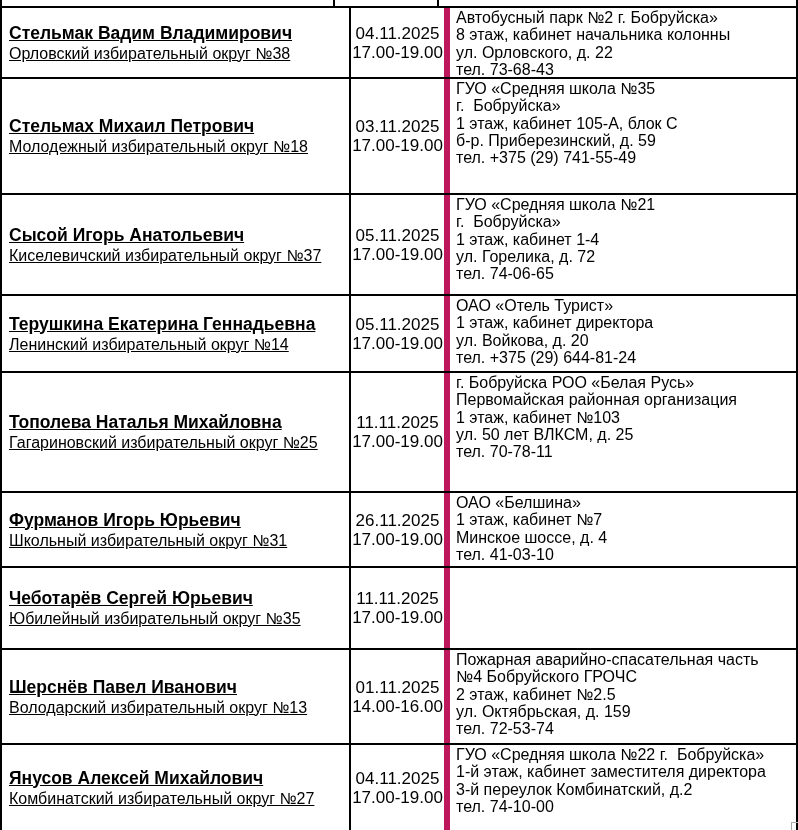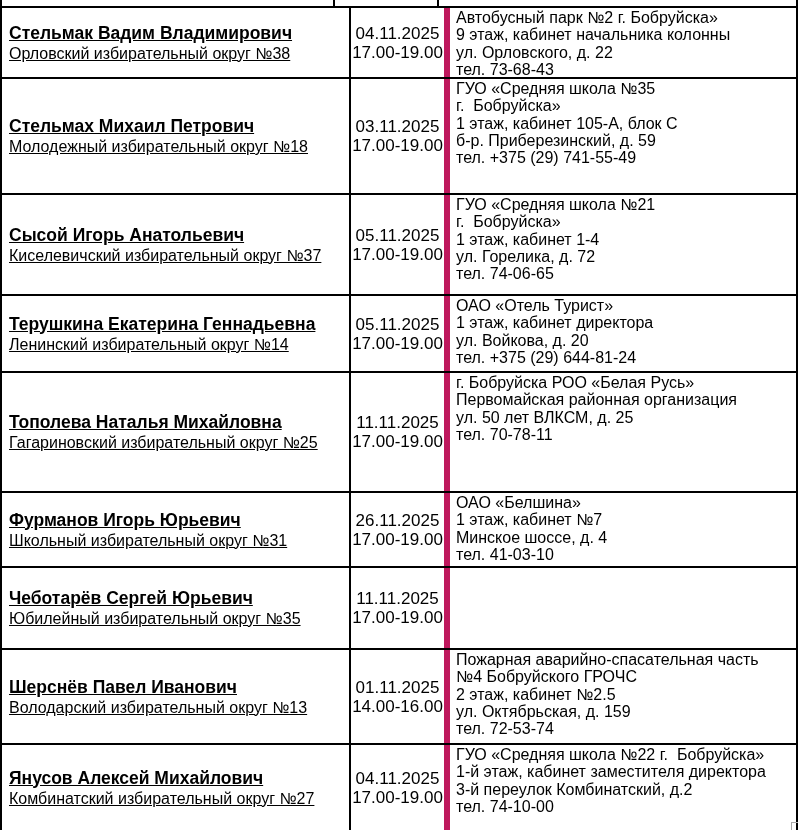--- a/index.html
+++ b/index.html
@@ -71,21 +71,21 @@
     <div class="cell-name">
       <div class="name">Стельмак Вадим Владимирович</div>
       <div class="district">Орловский избирательный округ №38</div>
     </div>
     <div class="cell-date">
       <div class="date">04.11.2025</div>
       <div class="time">17.00-19.00</div>
     </div>
     <div class="cell-loc">
           <div class="loc-line">Автобусный парк №2 г. Бобруйска»</div>
-          <div class="loc-line">9 этаж, кабинет начальника колонны</div>
+          <div class="loc-line">8 этаж, кабинет начальника колонны</div>
           <div class="loc-line">ул. Орловского, д. 22</div>
           <div class="loc-line">тел. 73-68-43</div>
         </div>
   </div>
 
   <div class="trow">
     <div class="cell-name">
       <div class="name">Стельмах Михаил Петрович</div>
       <div class="district">Молодежный избирательный округ №18</div>
     </div>
@@ -142,20 +142,21 @@
       <div class="name">Тополева Наталья Михайловна</div>
       <div class="district">Гагариновский избирательный округ №25</div>
     </div>
     <div class="cell-date">
       <div class="date">11.11.2025</div>
       <div class="time">17.00-19.00</div>
     </div>
     <div class="cell-loc">
           <div class="loc-line">г. Бобруйска РОО «Белая Русь»</div>
           <div class="loc-line">Первомайская районная организация</div>
+          <div class="loc-line">1 этаж, кабинет №103</div>
           <div class="loc-line">ул. 50 лет ВЛКСМ, д. 25</div>
           <div class="loc-line">тел. 70-78-11</div>
         </div>
   </div>
 
   <div class="trow">
     <div class="cell-name">
       <div class="name">Фурманов Игорь Юрьевич</div>
       <div class="district">Школьный избирательный округ №31</div>
     </div>

